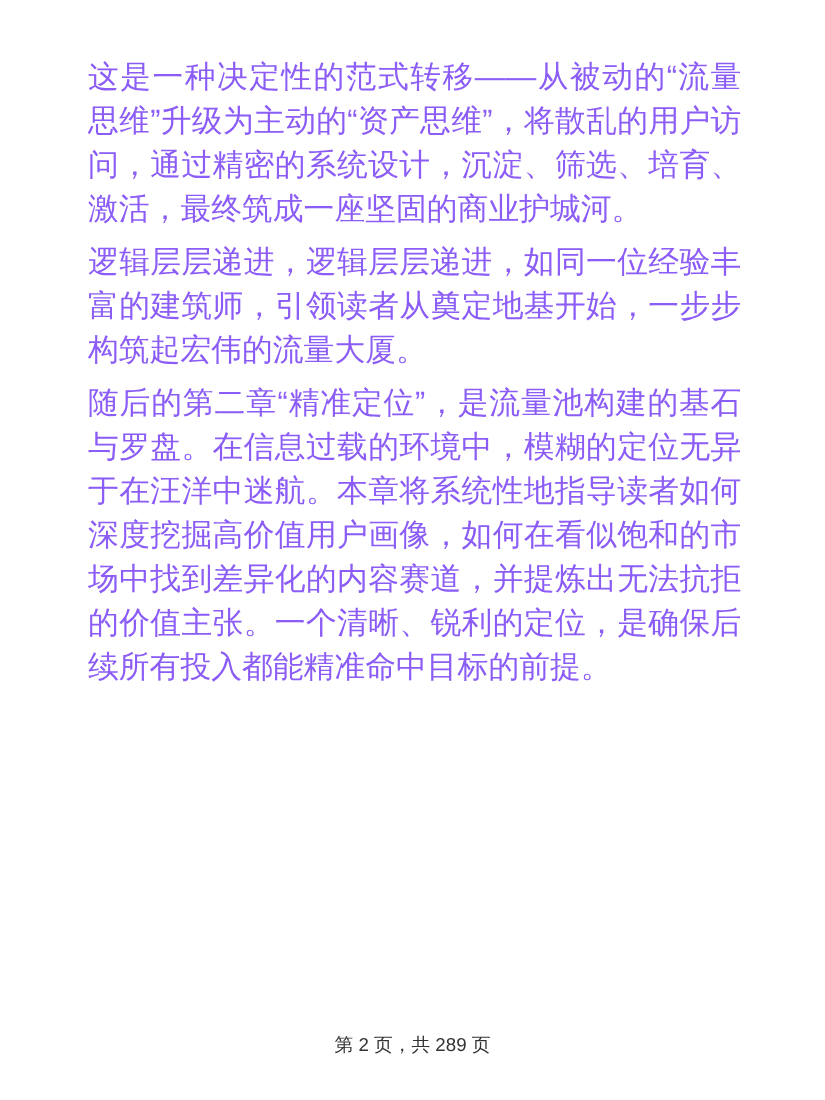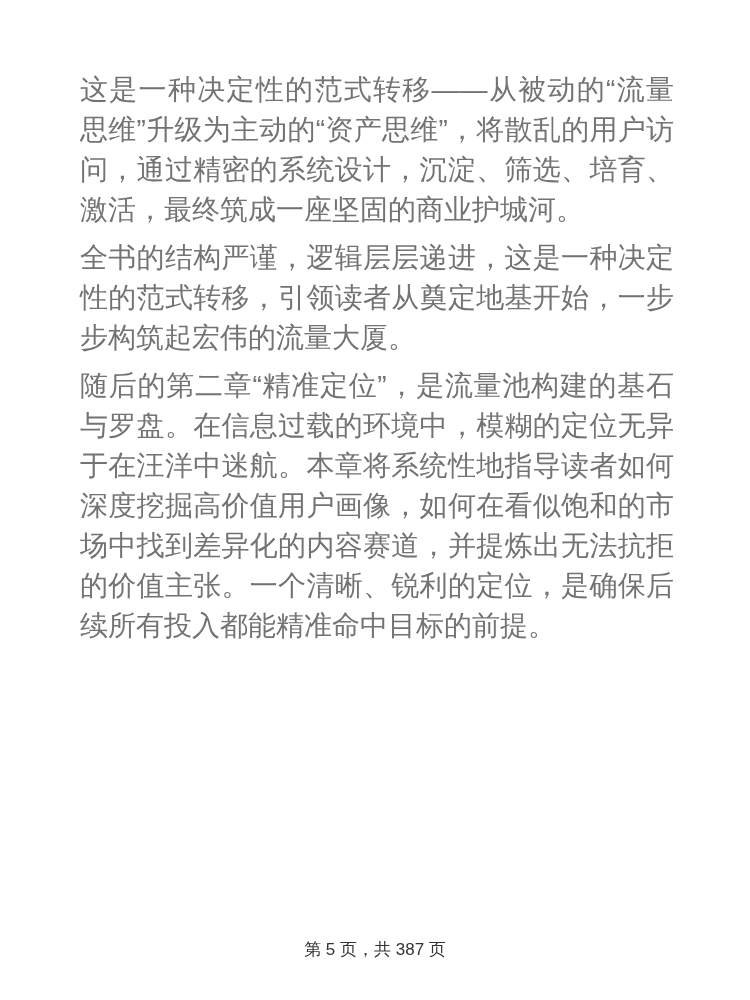--- a/index.html
+++ b/index.html
@@ -13,27 +13,26 @@
     height: 1000px;
     background: #ffffff;
     overflow: hidden;
     font-family: "Liberation Sans", "DejaVu Sans", sans-serif;
   }
   .content {
     position: absolute;
     left: 80px;
     top: 50px;
     width: 594px;
-    color: #737373;
+    color: #8b5cf6;
     font-size: 28px;
     line-height: 40px;
     text-align: justify;
     text-justify: inter-ideograph;
     word-break: break-all;
-    margin-top: 20px;
   }
   .content p {
     margin: 0 0 8px 0;
     padding: 0;
   }
   .footer {
     position: absolute;
     left: 0;
     top: 938px;
     width: 750px;
@@ -42,19 +41,19 @@
     font-size: 17px;
     line-height: 24px;
   }
 </style>
 </head>
 <body>
 
 <div class="page">
   <main class="content">
     <p>这是一种决定性的范式转移——从被动的“流量思维”升级为主动的“资产思维”，将散乱的用户访问，通过精密的系统设计，沉淀、筛选、培育、激活，最终筑成一座坚固的商业护城河。</p>
-    <p>全书的结构严谨，逻辑层层递进，这是一种决定性的范式转移，引领读者从奠定地基开始，一步步构筑起宏伟的流量大厦。</p>
+    <p>逻辑层层递进，逻辑层层递进，如同一位经验丰富的建筑师，引领读者从奠定地基开始，一步步构筑起宏伟的流量大厦。</p>
     <p>随后的第二章“精准定位”，是流量池构建的基石与罗盘。在信息过载的环境中，模糊的定位无异于在汪洋中迷航。本章将系统性地指导读者如何深度挖掘高价值用户画像，如何在看似饱和的市场中找到差异化的内容赛道，并提炼出无法抗拒的价值主张。一个清晰、锐利的定位，是确保后续所有投入都能精准命中目标的前提。</p>
   </main>
   <footer class="footer">
-    <span>第 5 页，共 387 页</span>
+    <span>第 2 页，共 289 页</span>
   </footer>
 </div>
 
 </body></html>

